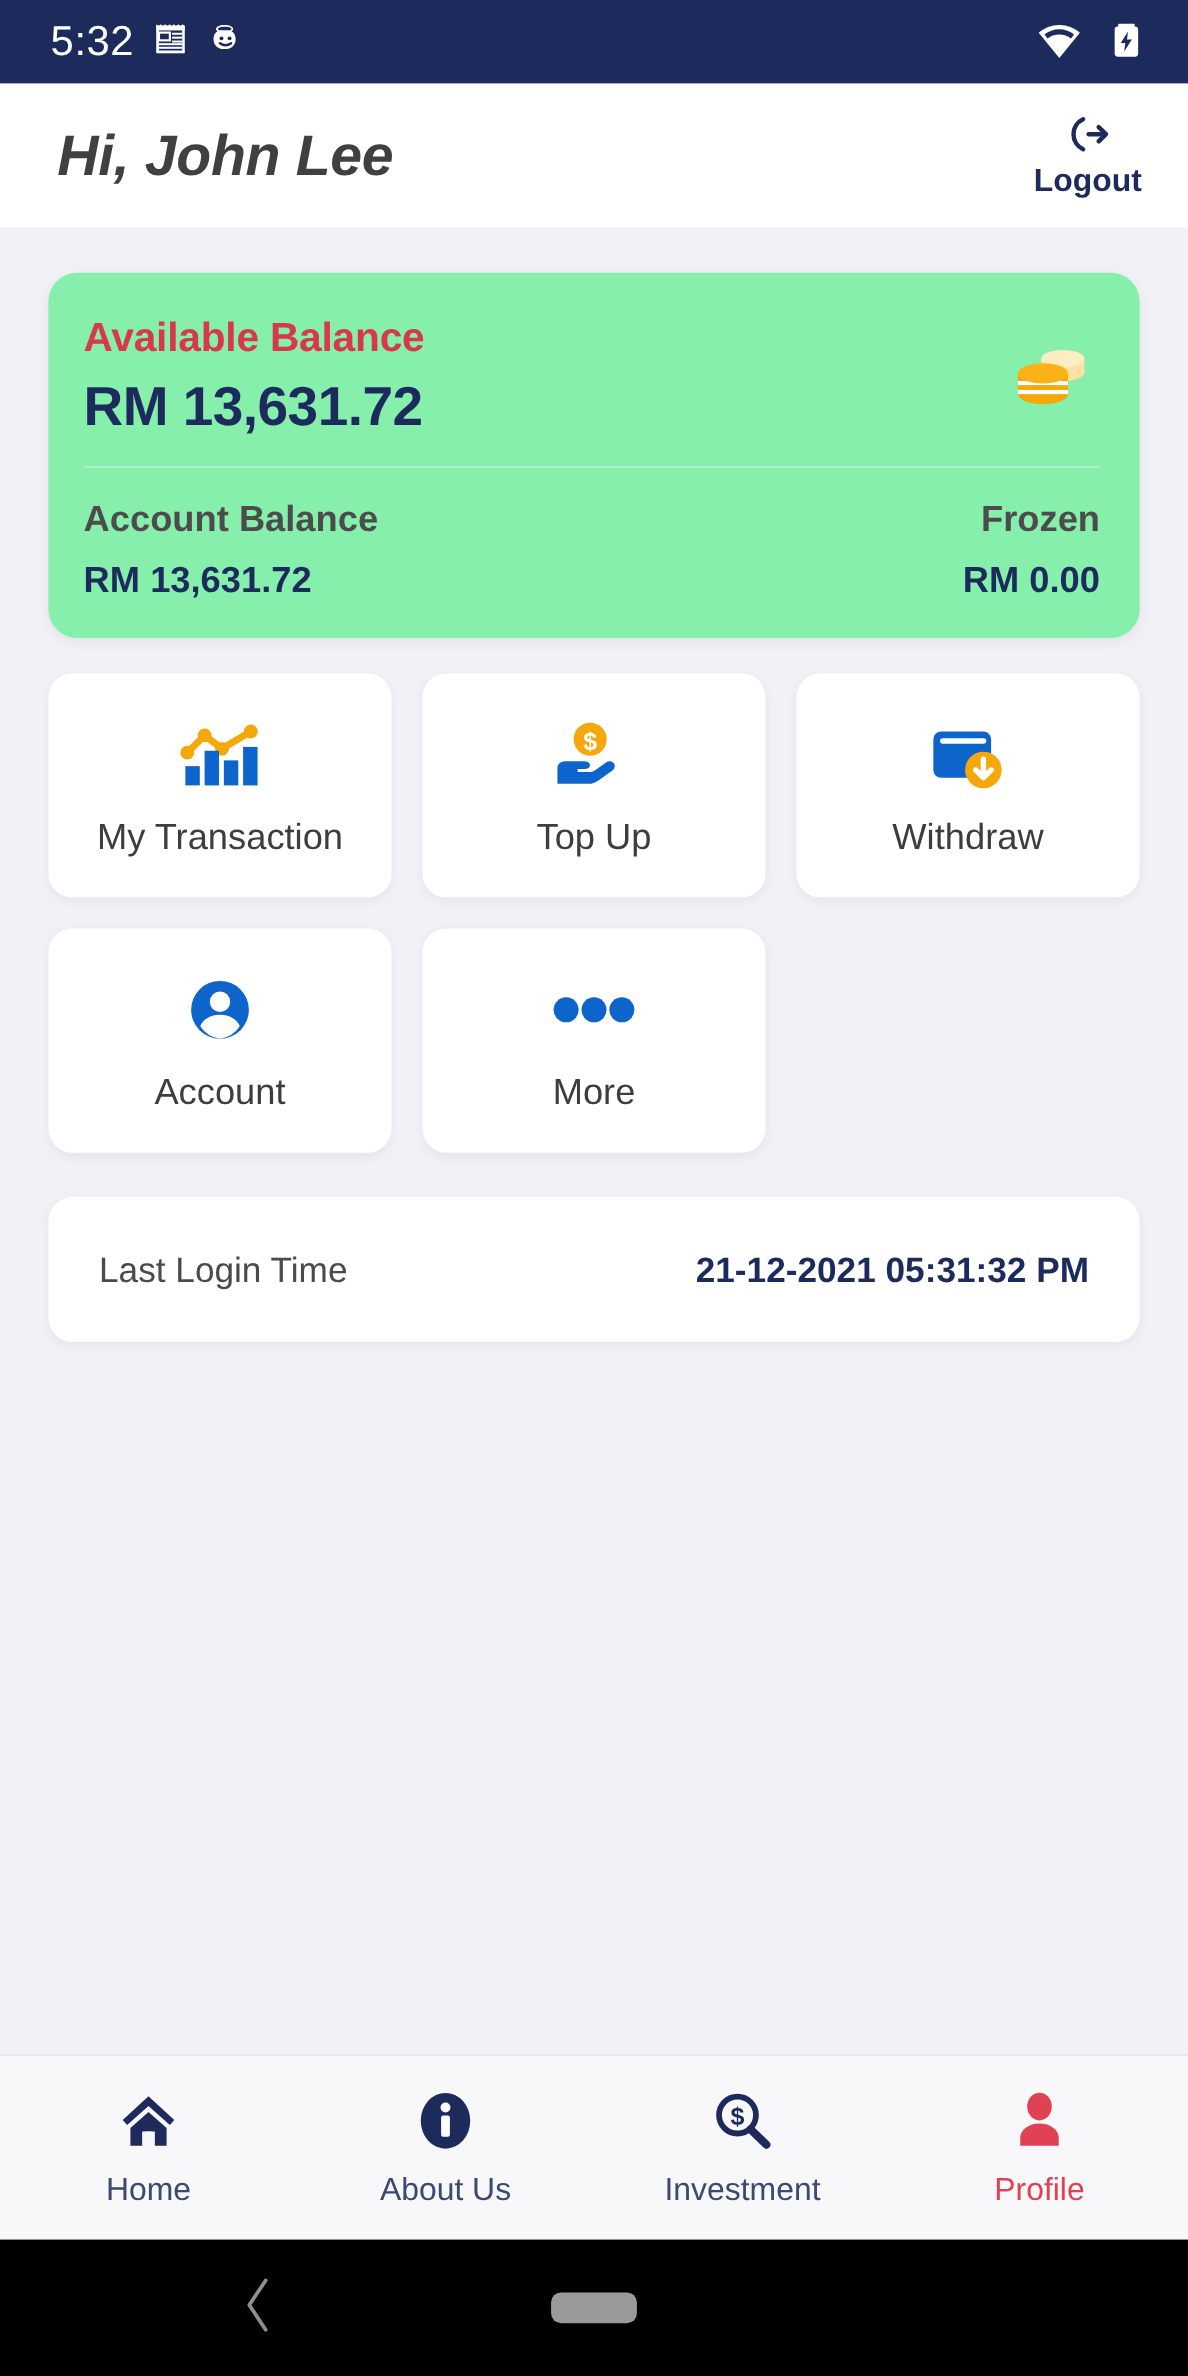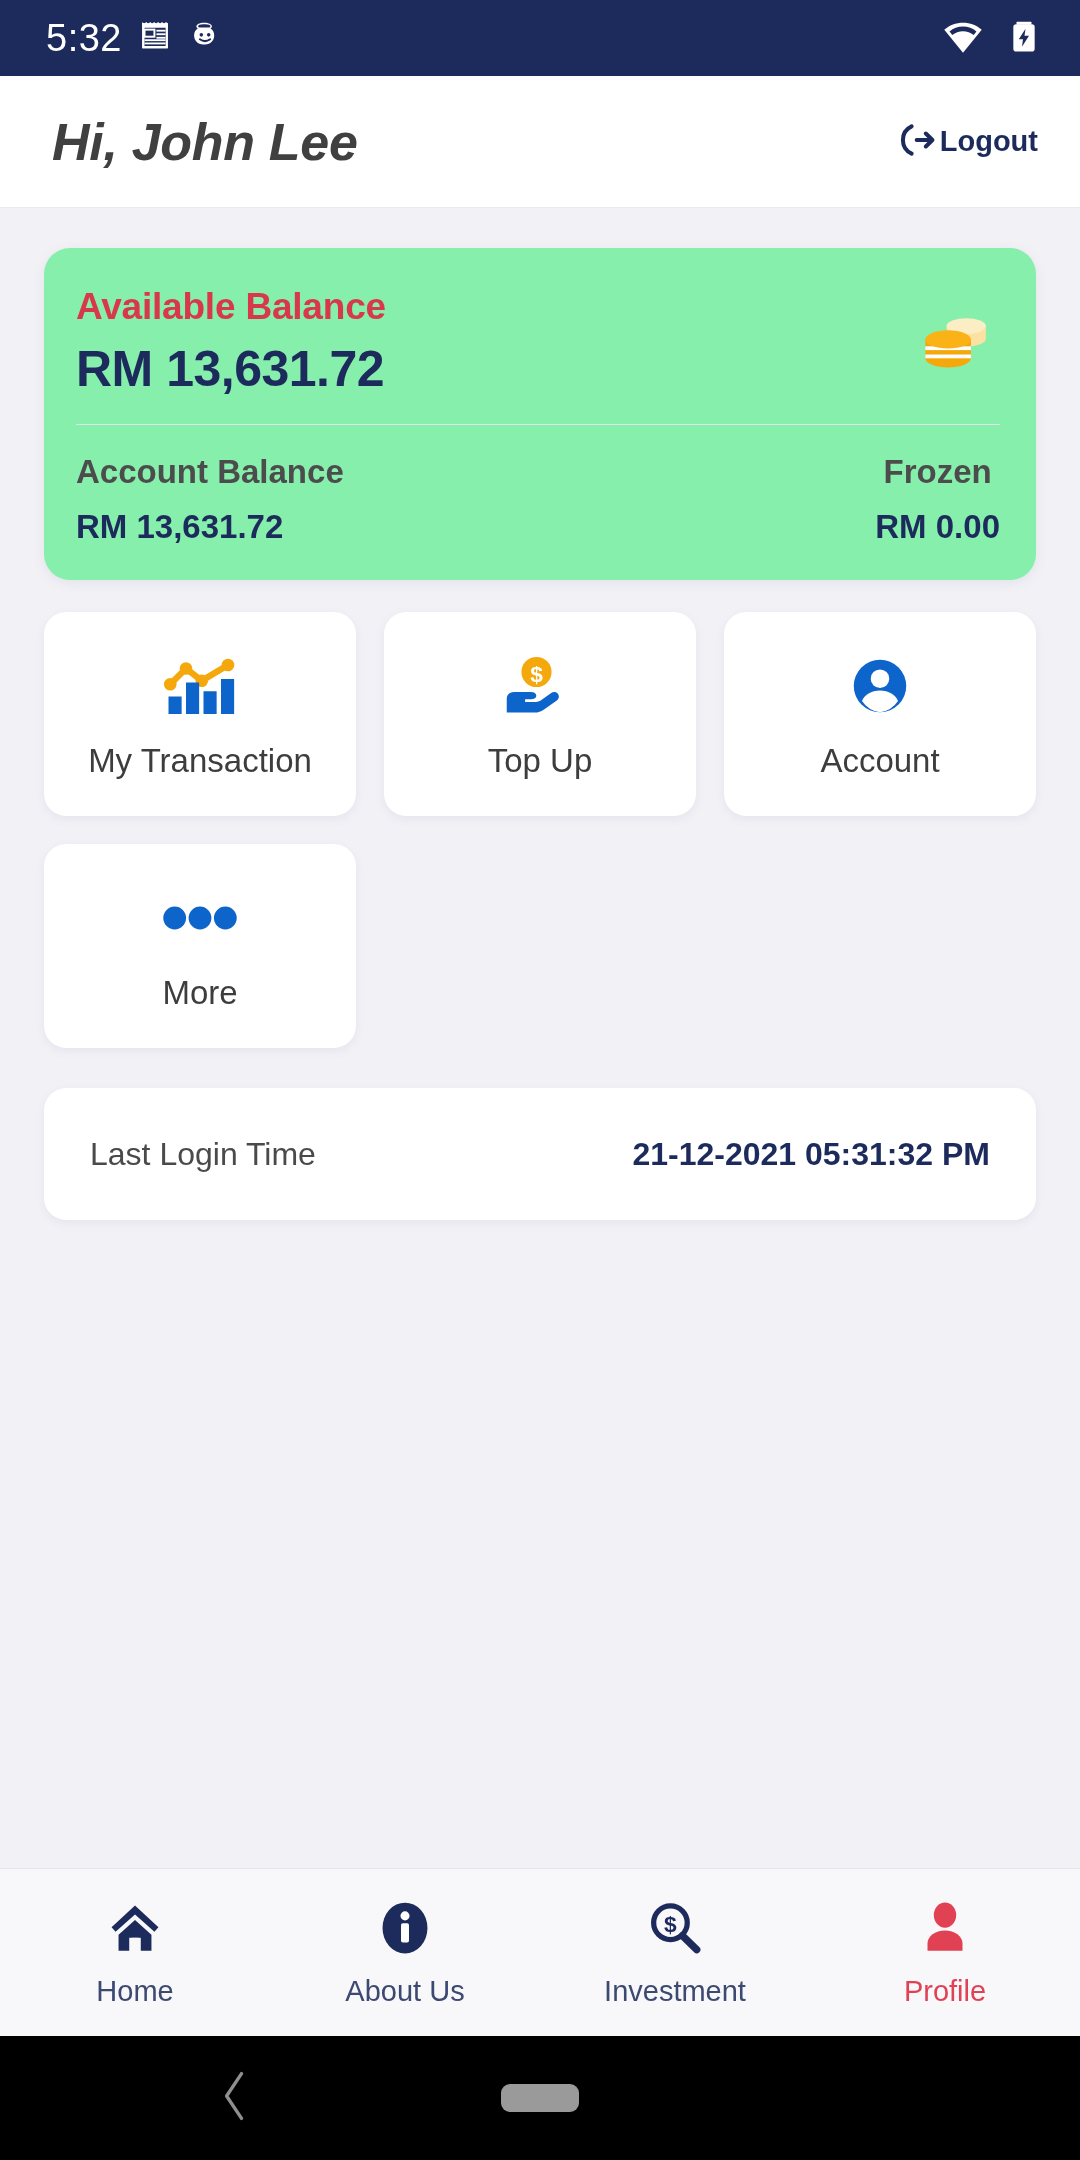--- a/index.html
+++ b/index.html
@@ -63,21 +63,21 @@
   .greeting {
     color: #404040;
     font-size: 52px;
     font-weight: bold;
     font-style: italic;
     letter-spacing: -0.3px;
   }
   .logout-btn {
     margin-left: auto;
     display: flex;
-    flex-direction: row;
+    flex-direction: column;
     align-items: center;
     gap: 1px;
     cursor: pointer;
   }
   .logout-label {
     color: #1d2b5c;
     font-size: 29px;
     font-weight: bold;
   }
 
@@ -121,21 +121,21 @@
   .balance-divider {
     height: 1px;
     background: #e3e3e9;
     margin: 26px 0 0 0;
   }
   .balance-bottom {
     display: flex;
     justify-content: space-between;
     padding-top: 28px;
   }
-  .bb-col-right { text-align: center; }
+  .bb-col-right { text-align: right; }
   .bb-label {
     color: #4c4c4c;
     font-size: 33px;
     font-weight: bold;
   }
   .bb-value {
     color: #1d2b5c;
     font-size: 33px;
     font-weight: bold;
     margin-top: 17px;
@@ -383,20 +383,32 @@
         <div class="tile-icon">
           <svg width="78" height="70" viewBox="0 0 44 40">
             <circle cx="20" cy="12" r="8.6" fill="#f5a80c"></circle>
             <text x="20" y="17.6" font-family="Liberation Sans, sans-serif" font-size="13" font-weight="bold" fill="#ffffff" text-anchor="middle">$</text>
             <path fill="#0d64ca" d="M3 27c0-2.2 1.8-3.6 4.2-3.6h9.6c1.9 0 3.1.9 3.1 2.1 0 1.2-1.2 2-3.1 2h-3.3v1.6h6.1c1.4 0 2.3-.4 3.4-1.2l5.2-3.8c1.4-1 3.2-.8 4.1.4.9 1.2.5 2.9-.9 3.9l-7.3 5.2c-1.6 1.1-3.1 1.6-5.1 1.6H3z"></path>
           </svg>
         </div>
         <div class="tile-label">Top Up</div>
       </div>
 
+      <div class="tile">
+        <div class="tile-icon">
+          <svg width="78" height="70" viewBox="0 0 44 40">
+            <rect x="4" y="8" width="30" height="24" rx="4" fill="#0d64ca"></rect>
+            <rect x="7.5" y="11.5" width="24" height="2.8" rx="1.4" fill="#ffffff"></rect>
+            <circle cx="27" cy="23" r="3" fill="#ffffff"></circle>
+            <circle cx="30" cy="28" r="9.5" fill="#f5a80c"></circle>
+            <path d="M30 22.4v9.4M26 28l4 4 4-4" stroke="#ffffff" stroke-width="2.8" fill="none" stroke-linecap="round" stroke-linejoin="round"></path>
+          </svg>
+        </div>
+        <div class="tile-label">Withdraw</div>
+      </div>
 
 
       <div class="tile">
         <div class="tile-icon">
           <svg width="70" height="70" viewBox="0 0 40 40">
             <circle cx="20" cy="20" r="15" fill="#0d64ca"></circle>
             <circle cx="20" cy="15.8" r="5.3" fill="#ffffff"></circle>
             <path fill="#ffffff" d="M20 22.6c4.9 0 9 2.5 10.3 5.9A15 15 0 0 1 20 35a15 15 0 0 1-10.3-6.5c1.3-3.4 5.4-5.9 10.3-5.9z"></path>
           </svg>
         </div>

